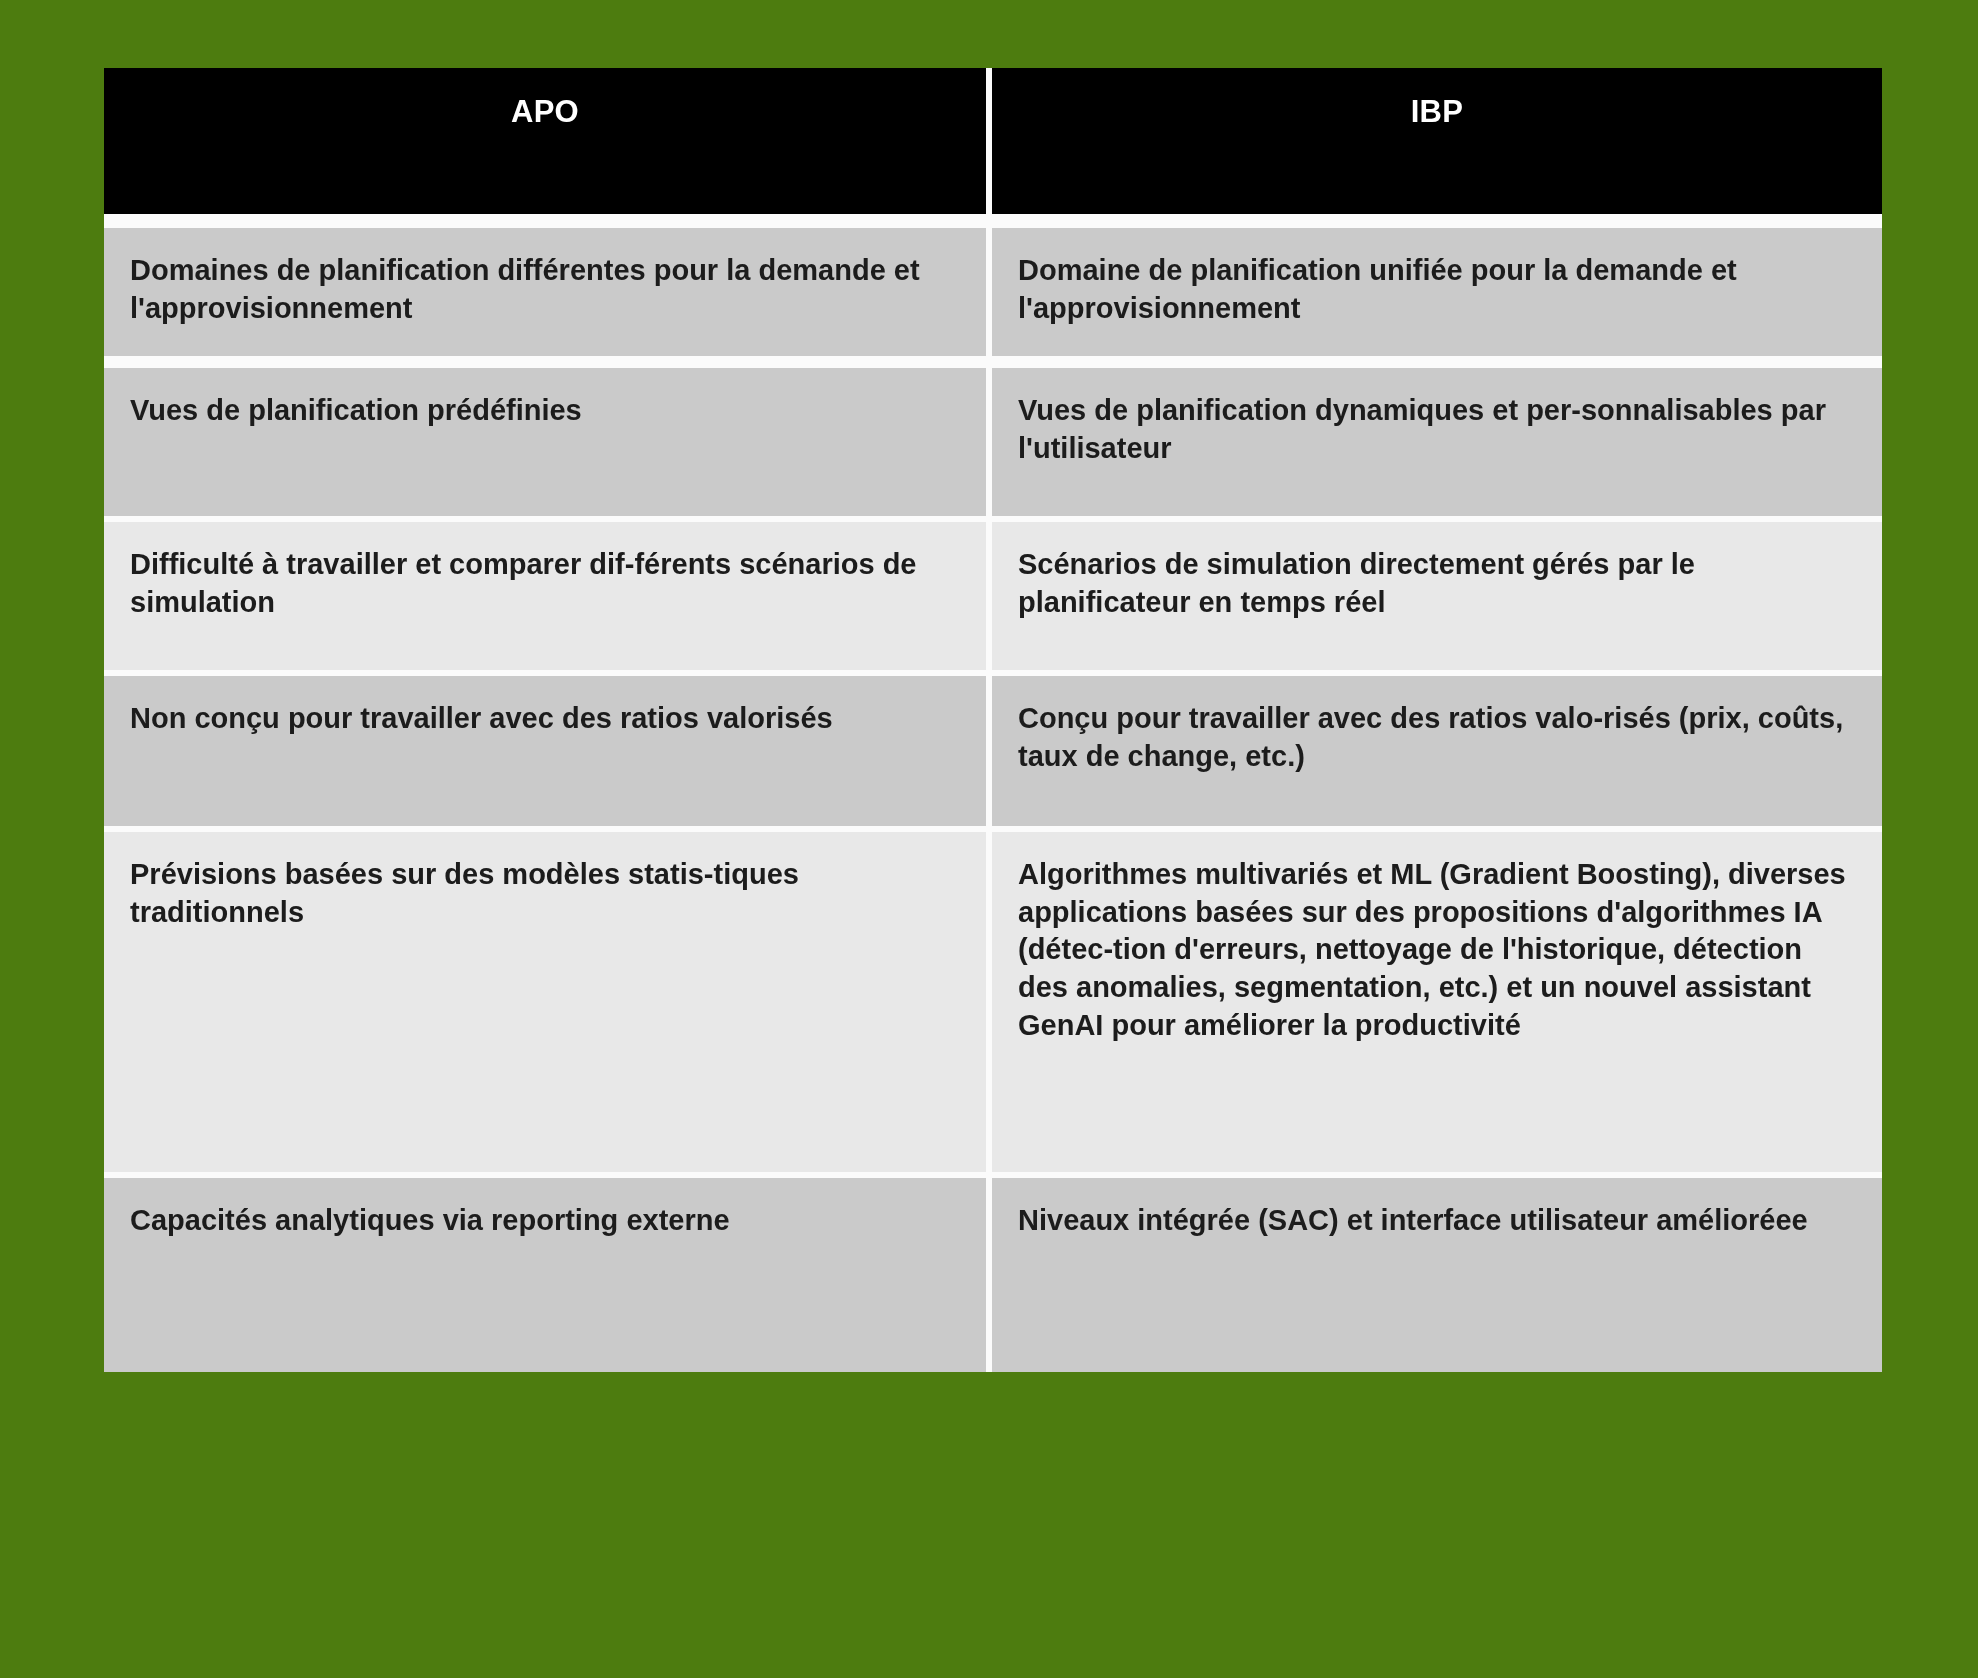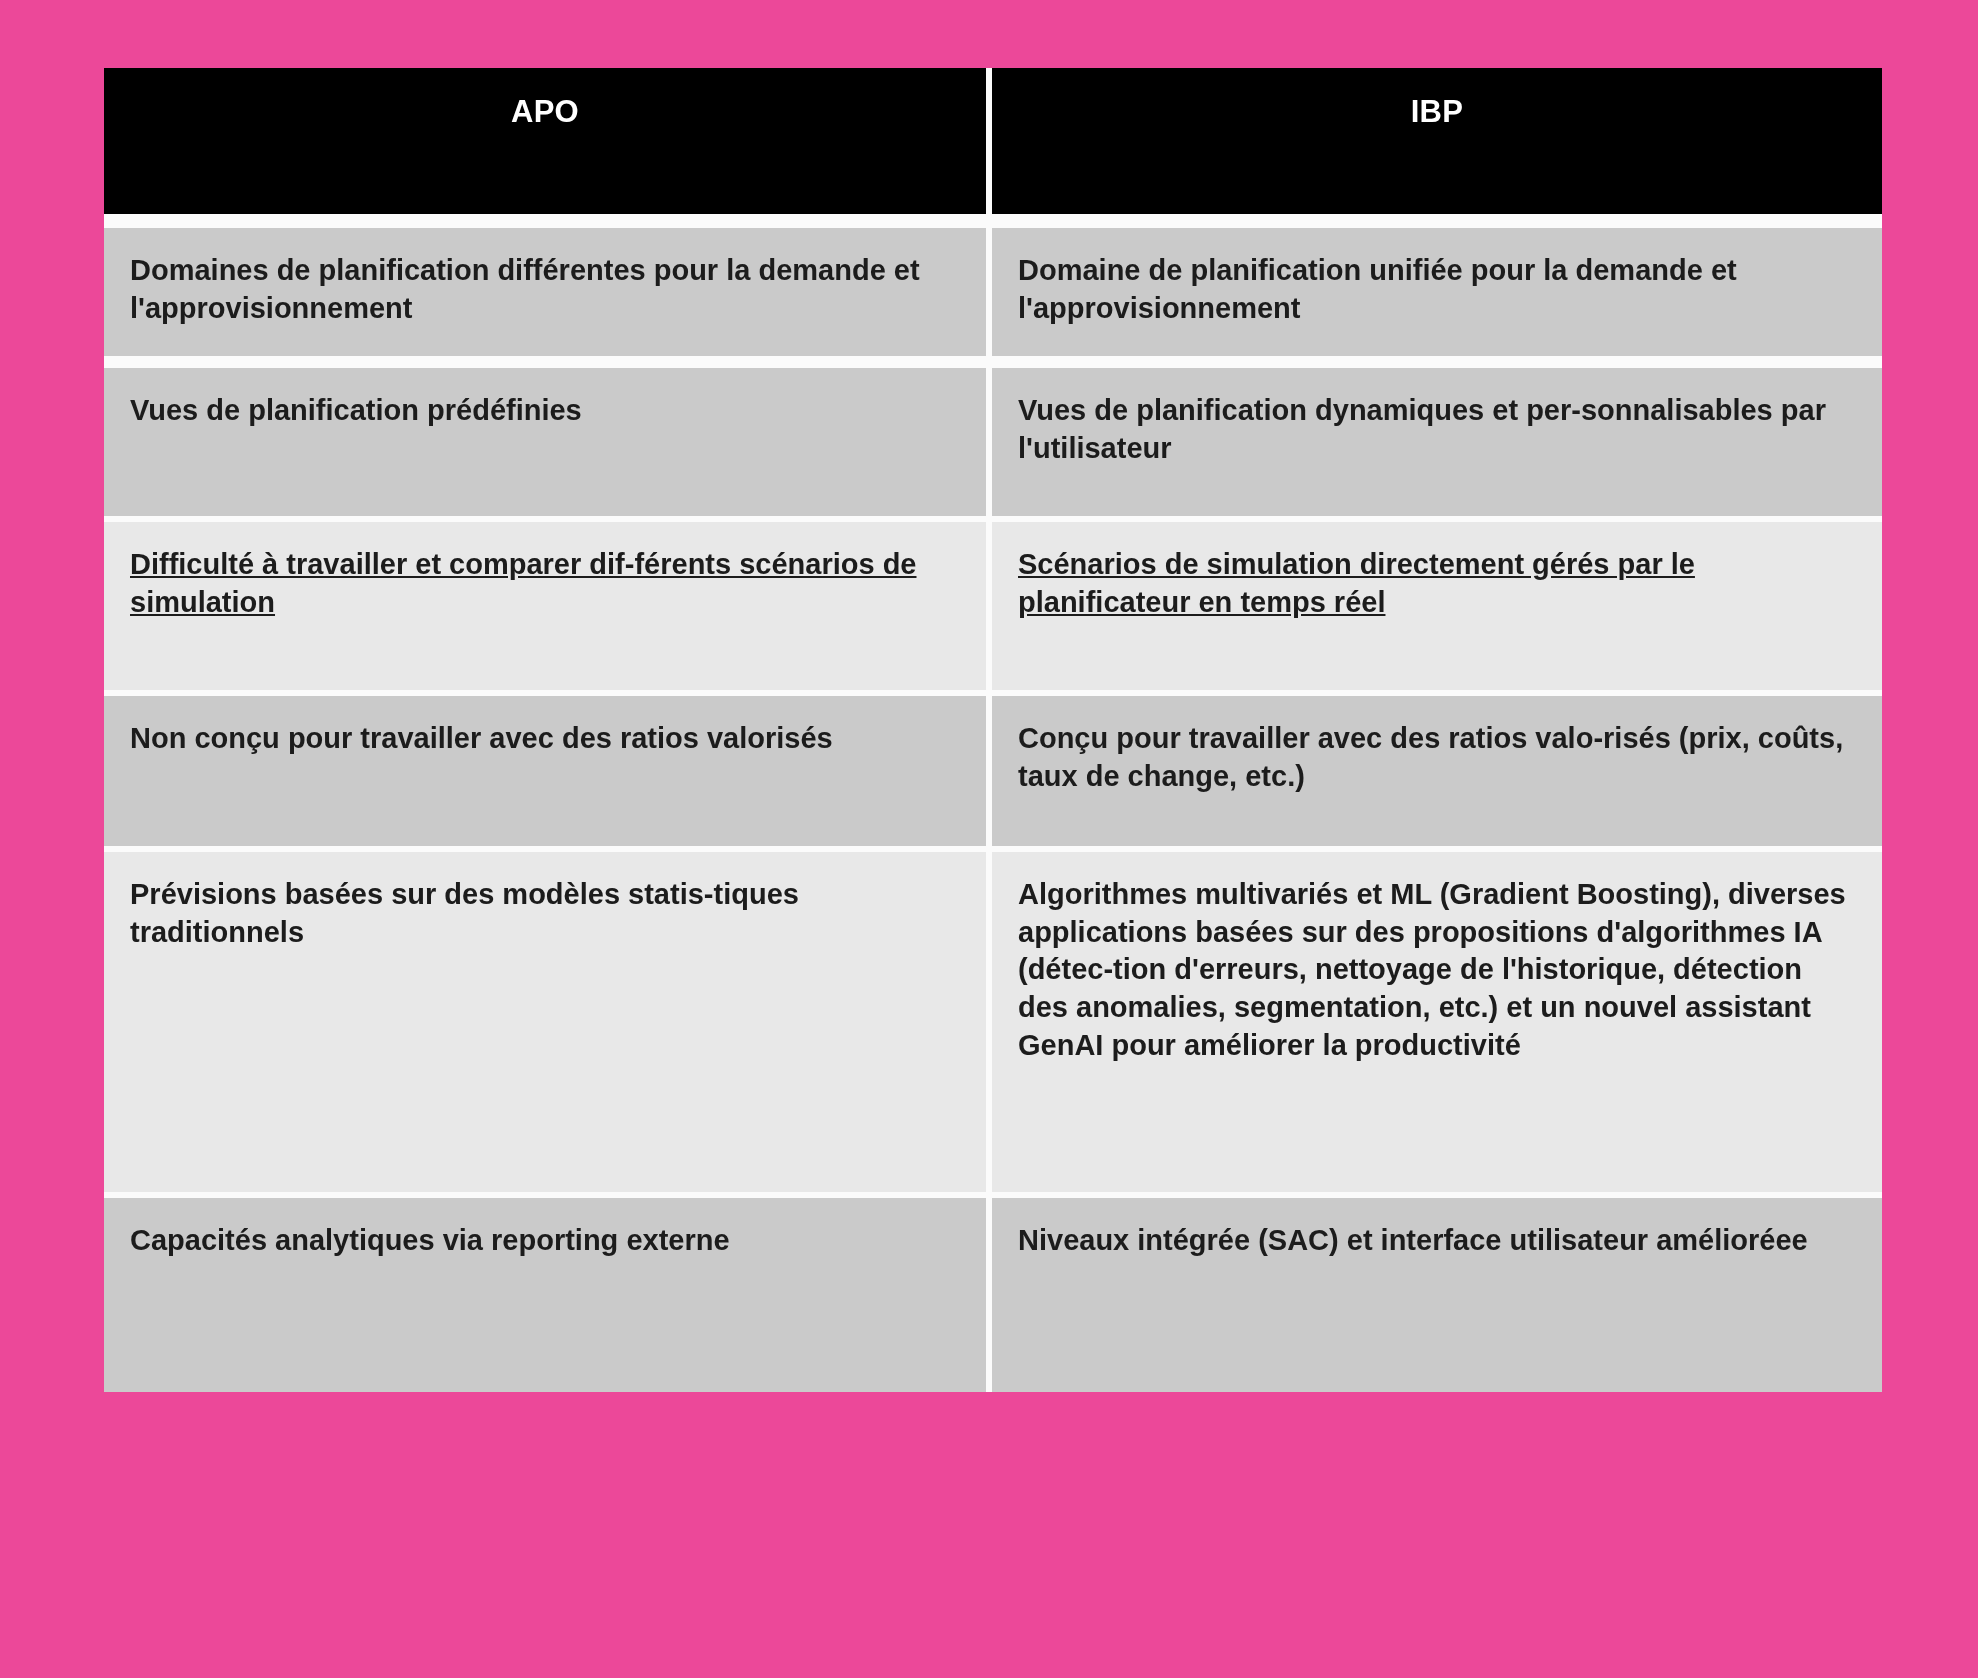--- a/index.html
+++ b/index.html
@@ -11,21 +11,21 @@
     height: 1678px;
     background: #fbfbfb;
     font-family: "Liberation Sans", "DejaVu Sans", sans-serif;
     overflow: hidden;
   }
 
   .page {
     position: relative;
     width: 1978px;
     height: 1678px;
-    background: #ec4899;
+    background: #4d7c0f;
   }
 
   .comparison-table {
     position: absolute;
     left: 104px;
     top: 68px;
     width: 1778px;
     border-collapse: separate;
     border-spacing: 0;
     table-layout: fixed;
@@ -70,21 +70,21 @@
   }
   .data-row td.c-left  { border-right: 6px solid #fbfbfb; }
 
   .data-row.shade-dark  td { background: #cacaca; }
   .data-row.shade-light td { background: #e8e8e8; }
 
   
   .row-h-1 td { height: 128px; }
   .row-h-2 td { height: 146px; }
   .row-h-3 td { height: 148px; }
-  .row-h-4 td { height: 168px; text-decoration: underline; }
+  .row-h-4 td { height: 148px; }
   .row-h-5 td { height: 150px; }
   .row-h-6 td { height: 340px; }
   .row-h-7 td { height: 194px; }
 
   .gap-row td {
     height: 6px;
     padding: 0;
     background: #fbfbfb;
     border: none;
   }

